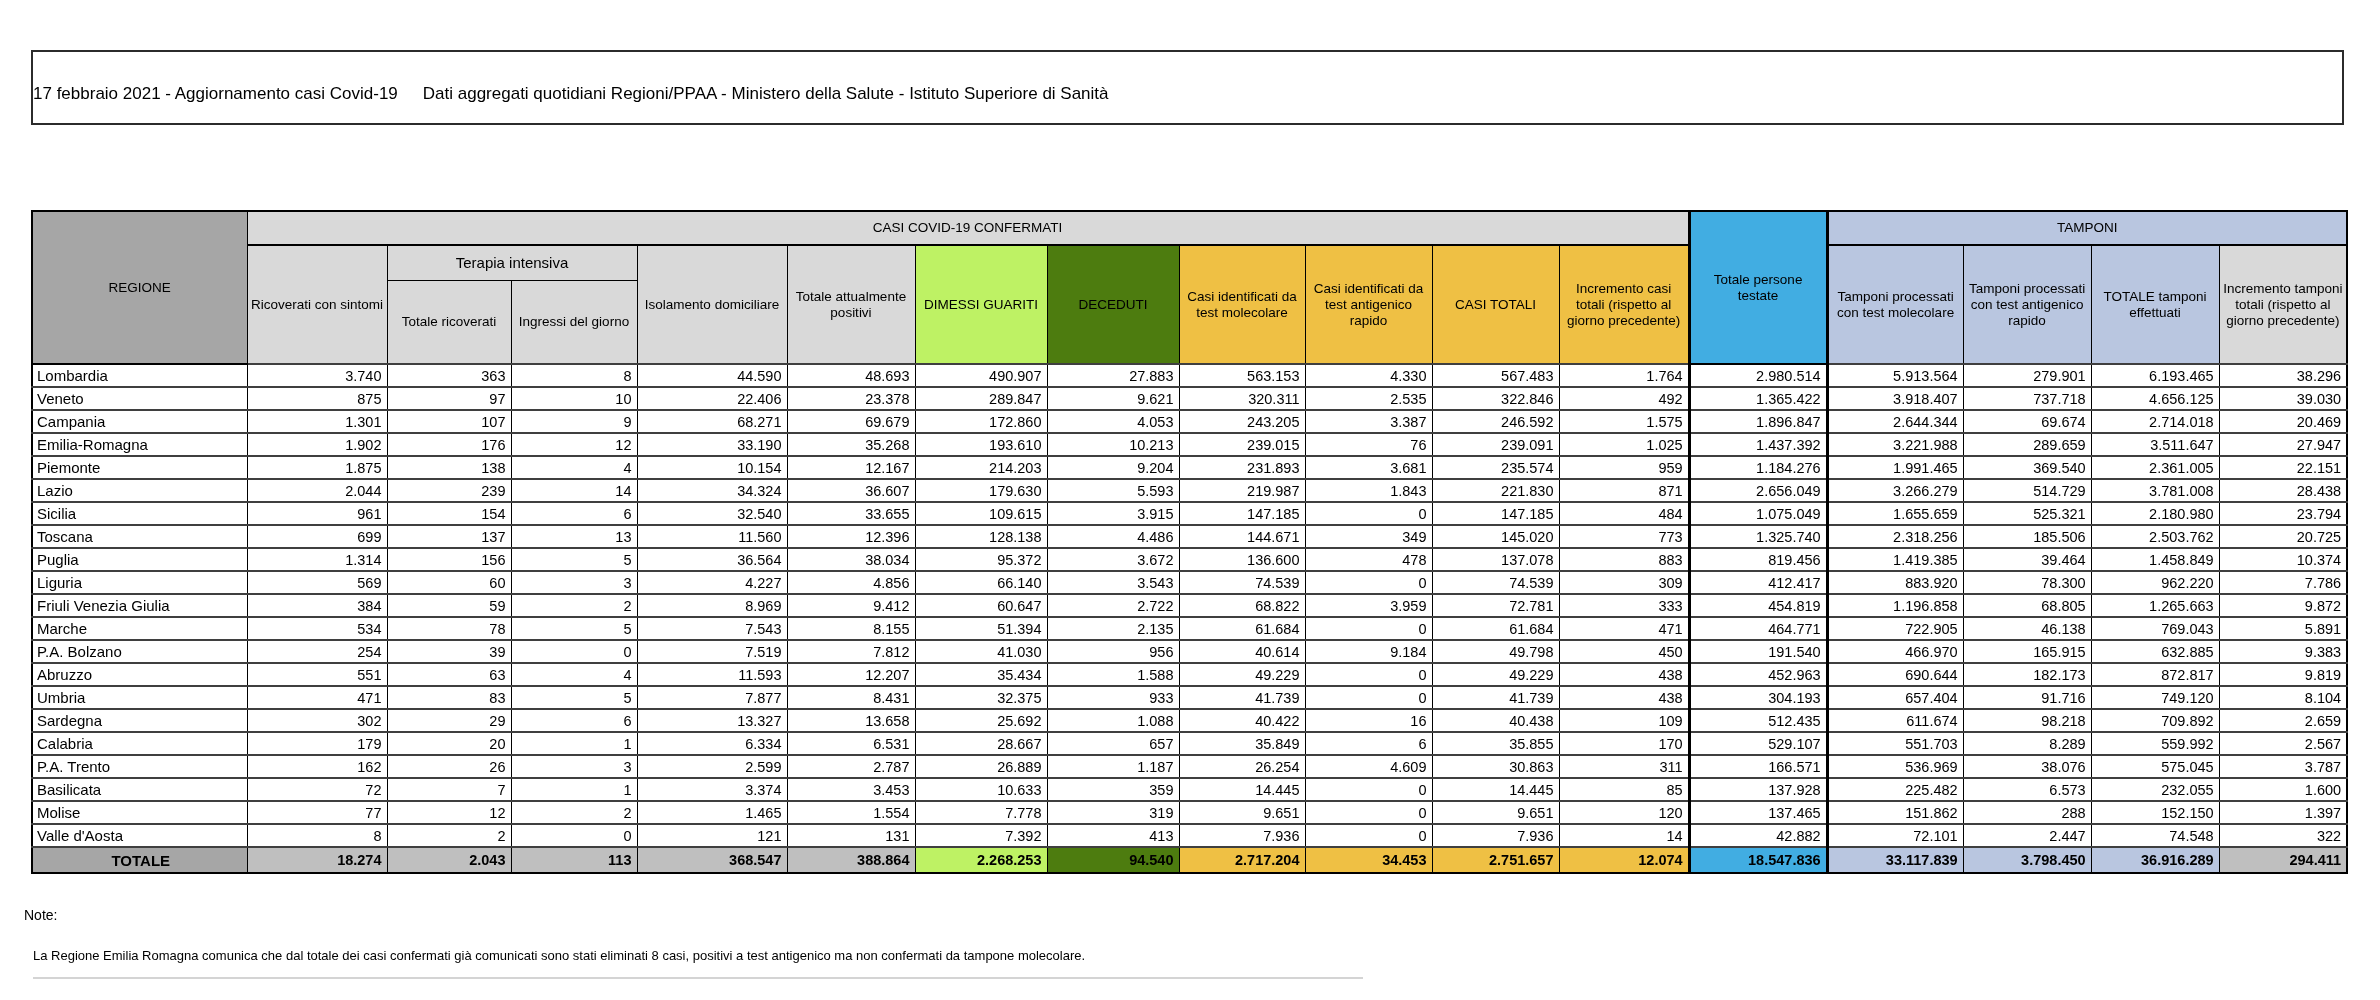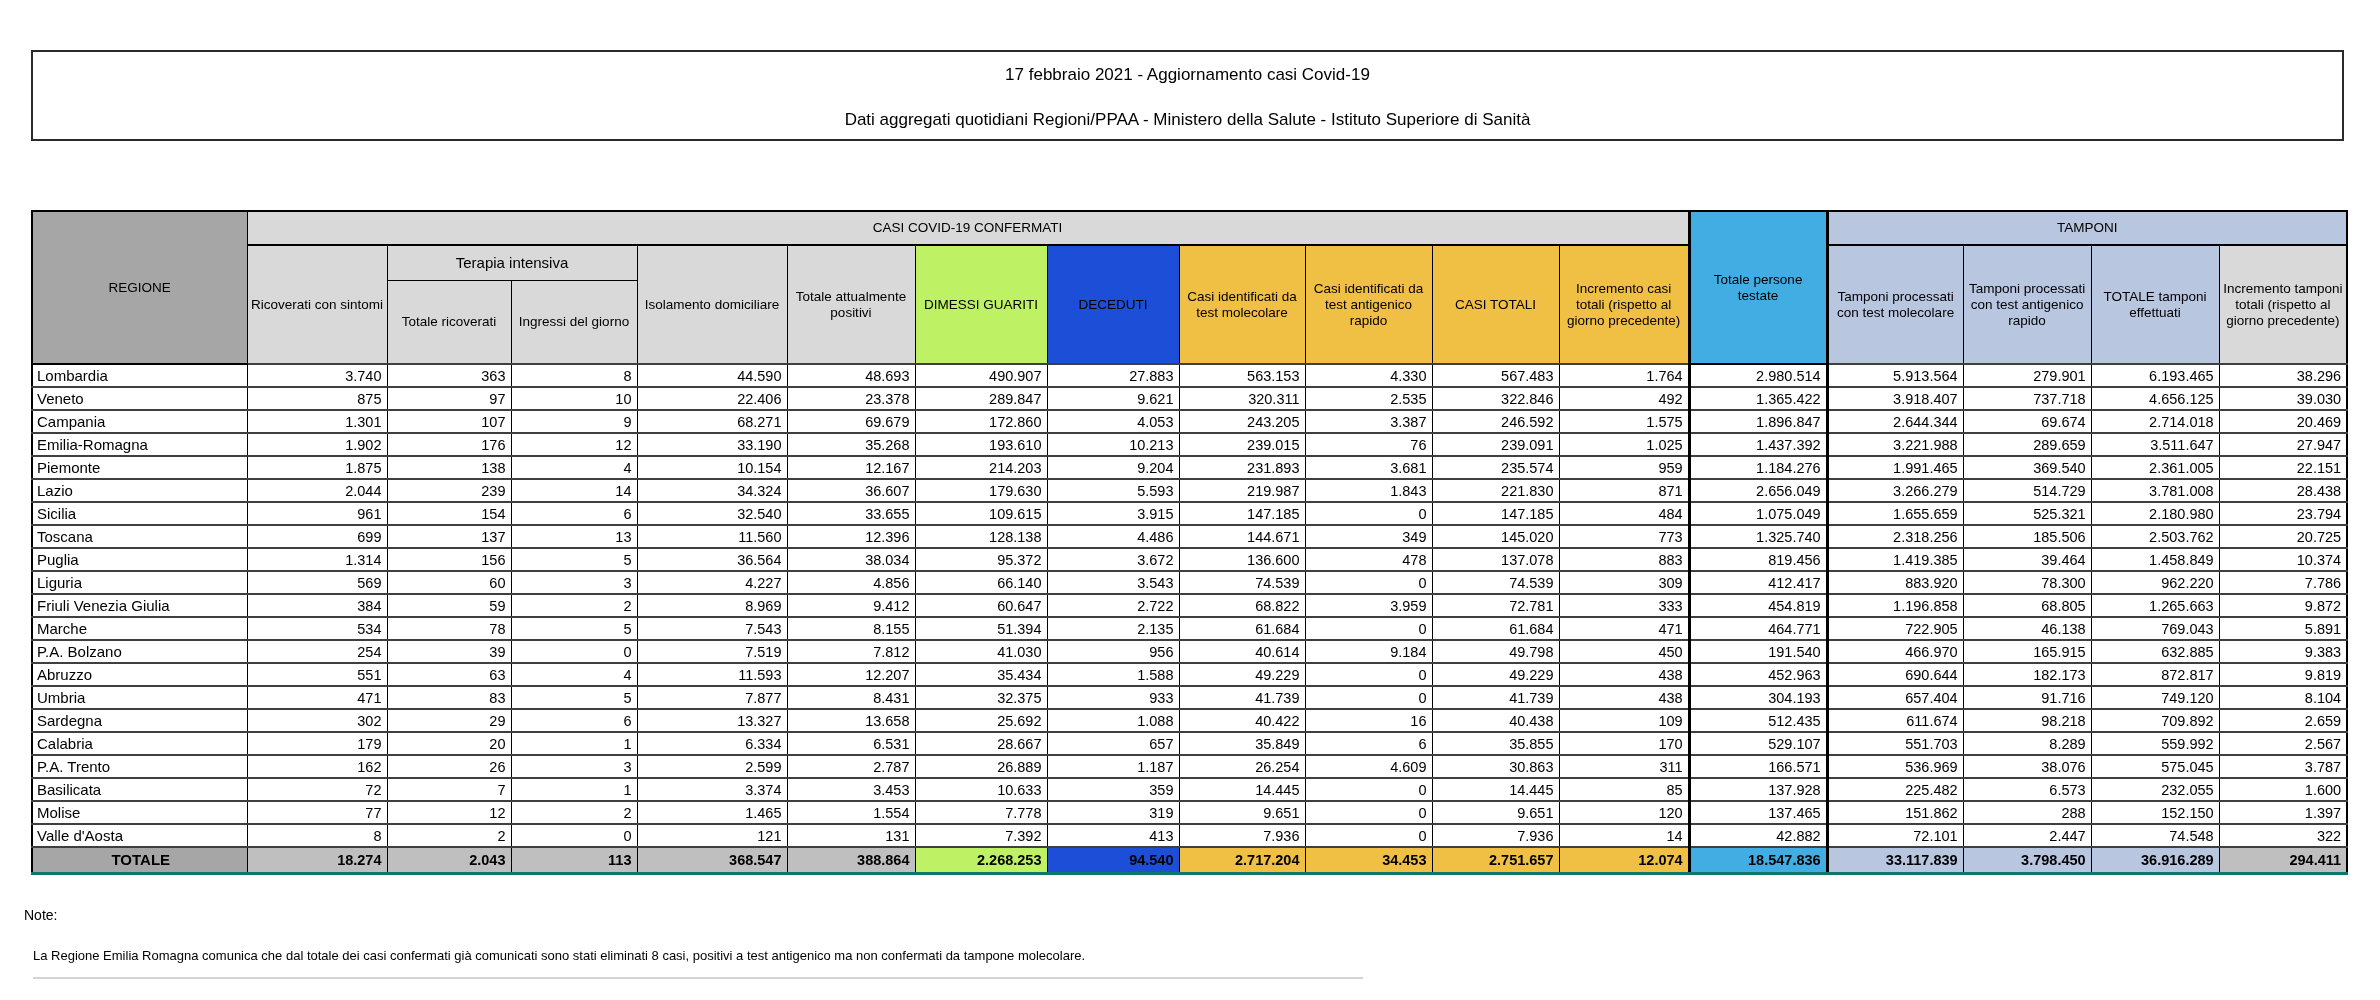--- a/index.html
+++ b/index.html
@@ -5,23 +5,23 @@
   html,body { margin:0; padding:0; }
   body {
     width:2380px; height:1000px; position:relative; overflow:hidden;
     background:#ffffff;
     font-family:"Liberation Sans", sans-serif;
     color:#000;
   }
 
   
   .title-box {
-    position:absolute; left:31px; top:50px; width:2313px; height:91px;
+    position:absolute; left:31px; top:50px; width:2313px; height:75px;
     border:2px solid #2b2b2b; box-sizing:border-box;
-    display:flex; flex-direction:column; align-items:center;
+    display:flex; align-items:center;
     padding-top:13px; gap:25px; text-align:center;
   }
   .title-line { font-size:17px; line-height:20px; }
 
   
   .table-wrap { position:absolute; left:31px; top:210px; }
   table.t {
     border-collapse:collapse; table-layout:fixed; width:2315px;
     border:2px solid #000;
   }
@@ -32,27 +32,27 @@
   .t th {
     font-weight:normal; font-size:13.5px; line-height:16px;
     text-align:center; vertical-align:middle; white-space:normal; padding:1px 2px;
   }
   .t thead tr.band-row th { border-bottom:2px solid #000;text-align:center; }
   .band  { font-weight:bold; font-size:16px; }
   .hregione { font-weight:bold; font-size:15px; }
   .t td { font-size:14.5px; height:23px; padding:0 5px 0 2px; text-align:right; vertical-align:middle; }
   .t td.region { text-align:left; padding:0 2px 0 4px; font-size:15px; }
   .t tbody td { border-top:2px solid #3f3f3f; border-bottom:2px solid #3f3f3f; }
-  .t tr.total-row td { font-weight:bold; border-top:2px solid #000; border-bottom:3px solid #0f766e; height:26px;margin-left:42px; }
+  .t tr.total-row td { font-weight:bold; border-top:2px solid #000; border-bottom:1px solid #0f766e; height:26px;margin-left:42px; }
   .t tr.total-row td.region { text-align:center; }
   .sep { border-left:3px solid #000 !important; border-right:3px solid #000 !important; }
 
   
   .bg-green { background:#bef264; }
-  .bg-red   { background:#1d4ed8; }
+  .bg-red   { background:#4d7c0f; }
   .bg-yellow{ background:#EFC044; }
   .bg-blue  { background:#41ADE2; }
   .bg-peri  { background:#B9C6E0; }
   .bg-hdr   { background:#D9D9D9; }
   .bg-dark  { background:#A6A6A6; }
   .bg-total { background:#BFBFBF; }
 
   
   .note-label { position:absolute; left:24px; top:907px; font-size:14px; }
   .note-text  { position:absolute; left:33px; top:948px; font-size:13px; }

